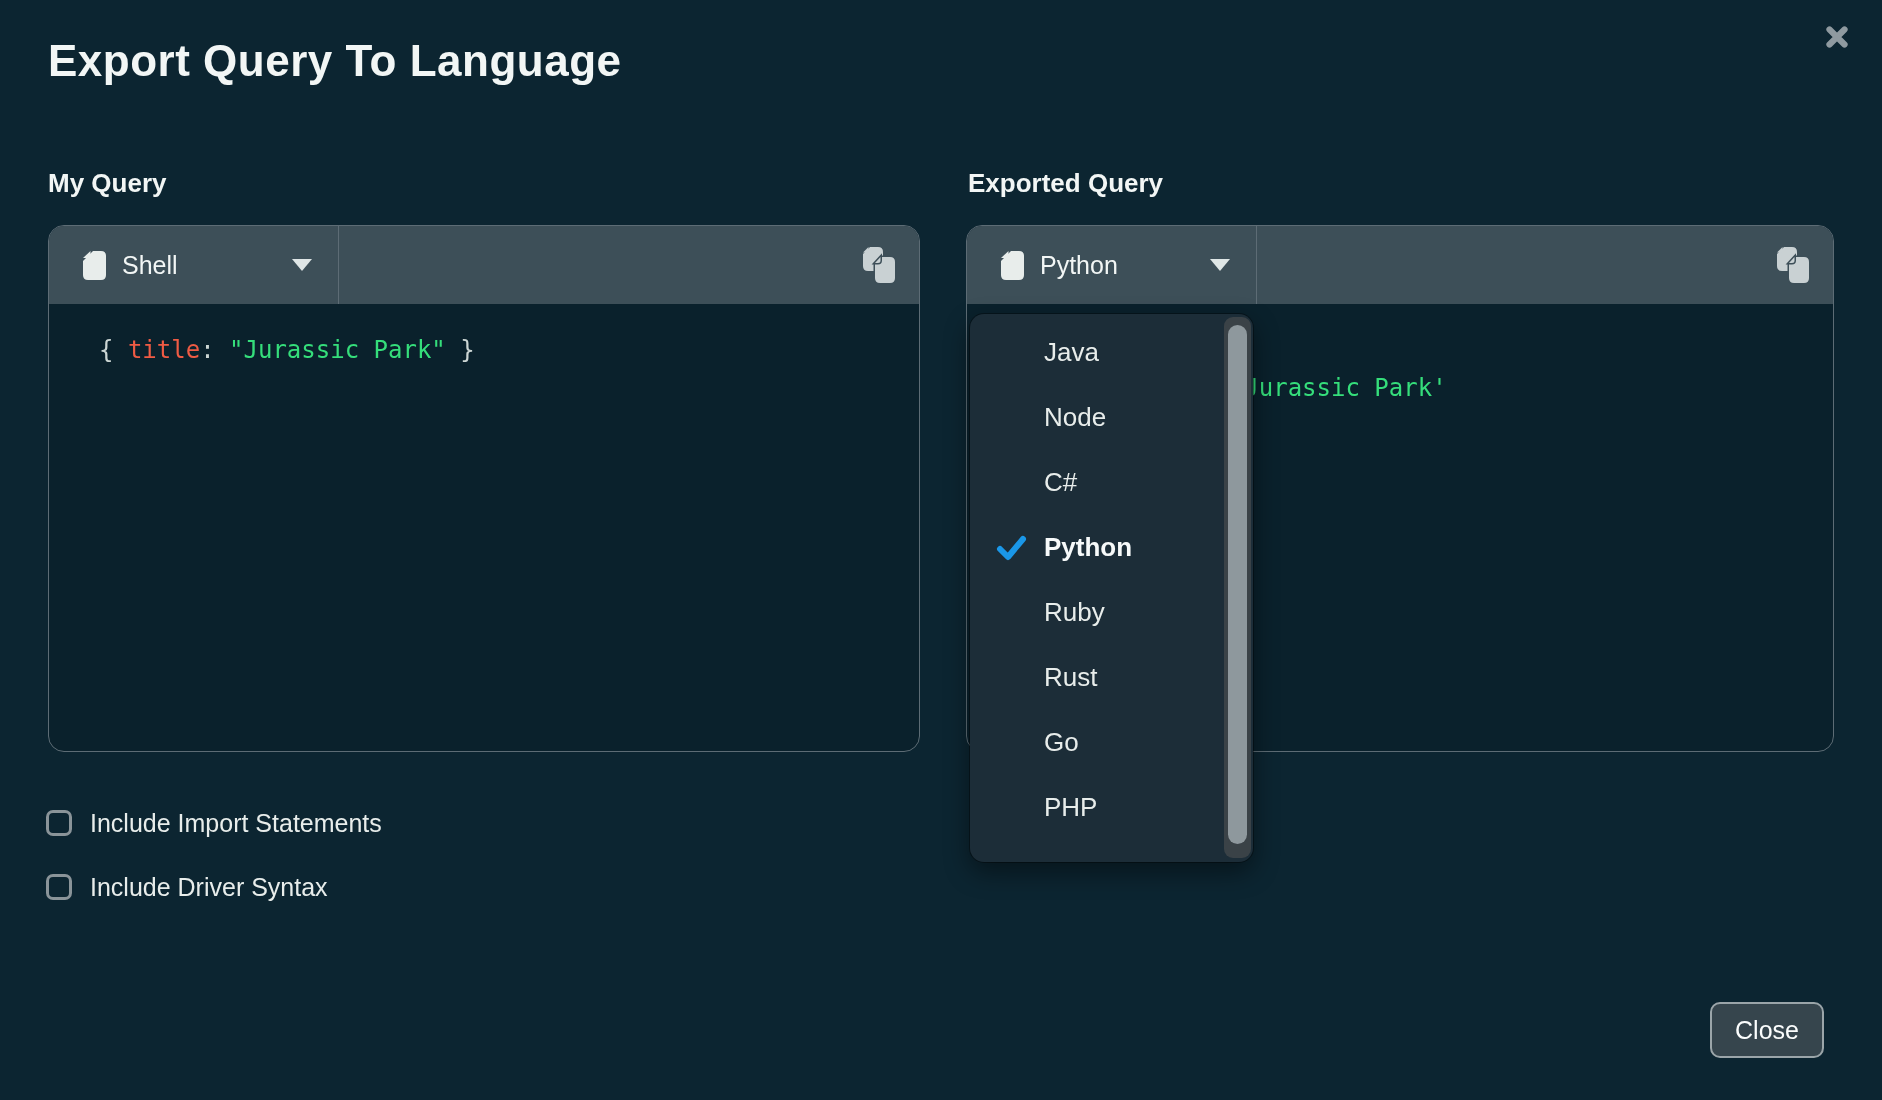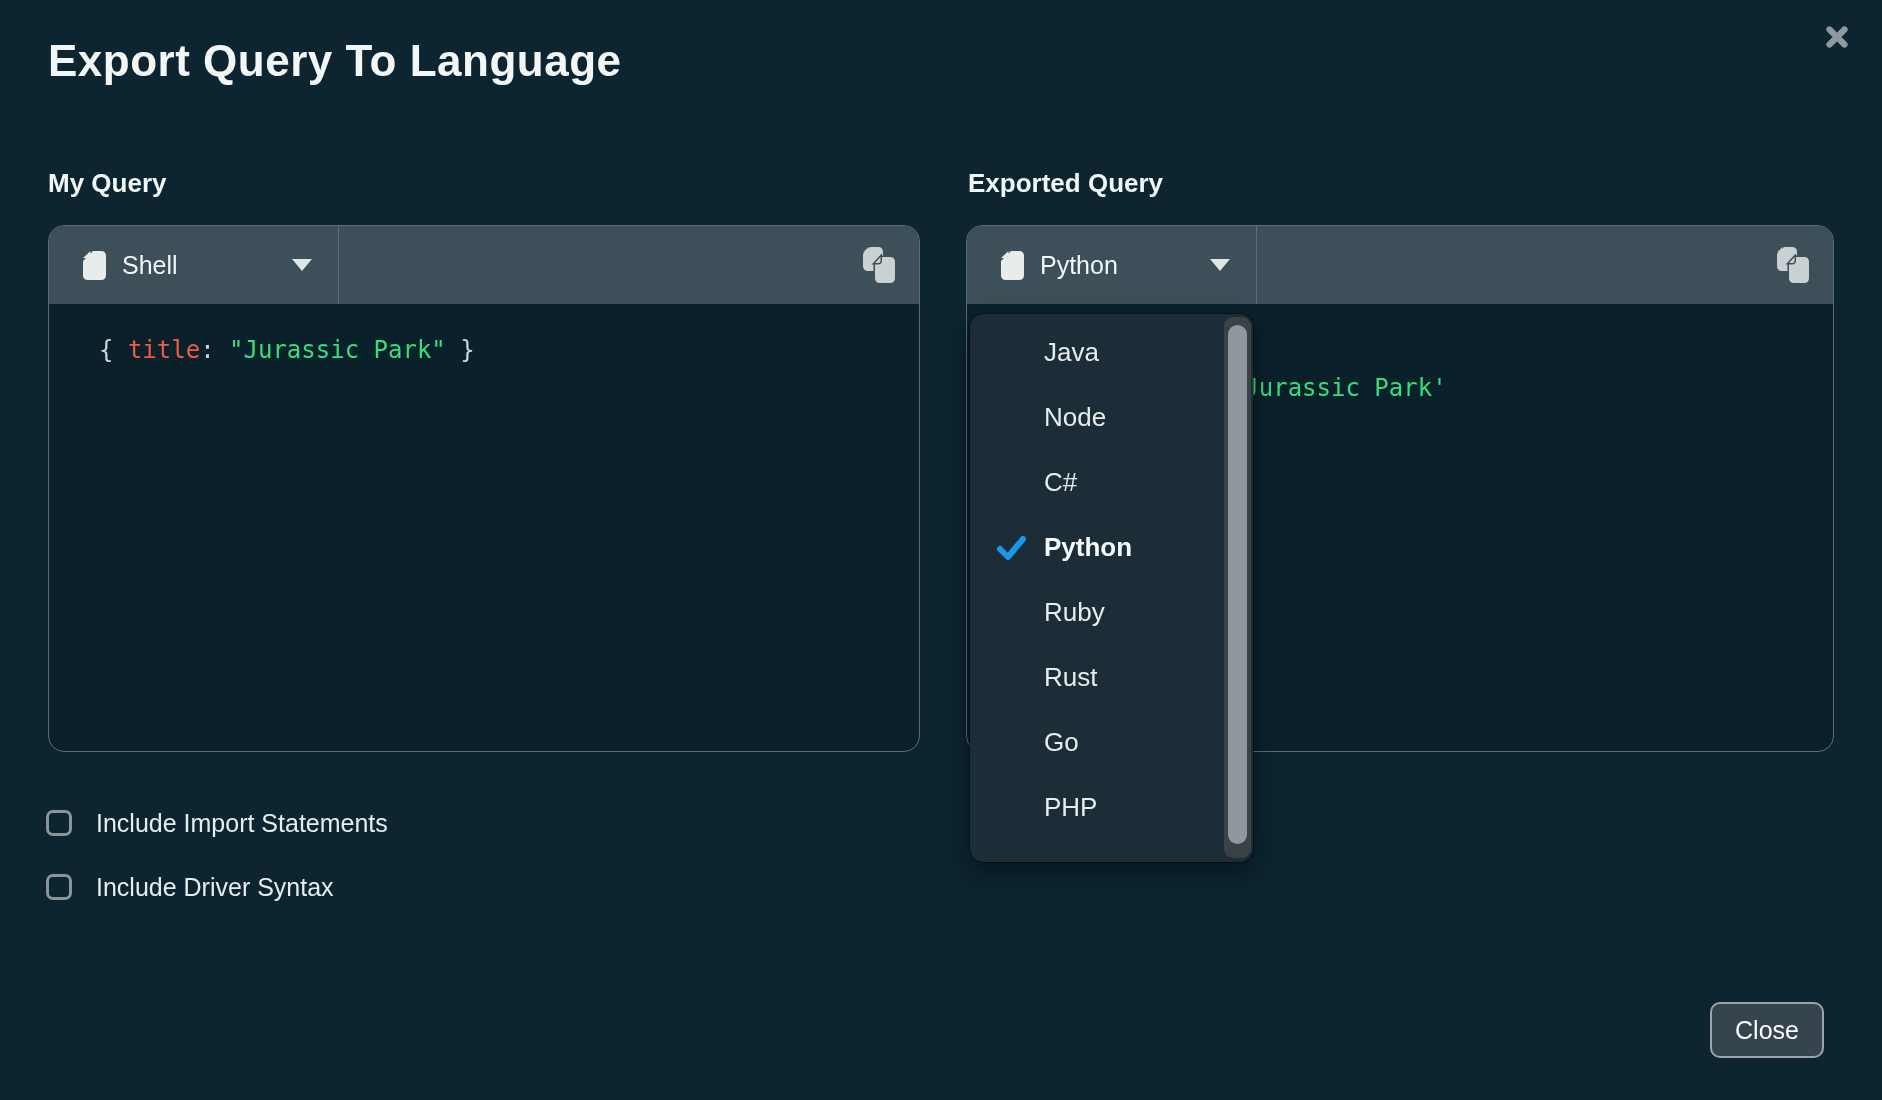--- a/index.html
+++ b/index.html
@@ -53,21 +53,21 @@
     color:var(--text-secondary);position:relative;cursor:pointer;}
   .menu-item.selected{font-weight:700;color:#f7fafa;}
   .check{position:absolute;left:26px;top:50%;transform:translateY(-50%);display:flex;}
   .check path{stroke:var(--checkmark-blue);}
   .scroll-track{position:absolute;right:2px;top:3px;bottom:4px;width:27px;background:var(--scroll-track);
     border-radius:9px;}
   .scroll-thumb{position:absolute;left:4px;width:19px;top:8px;bottom:14px;background:var(--scroll-thumb);
     border-radius:10px;cursor:pointer;}
 
   .options{position:absolute;left:46px;top:808px;}
-  .option-row{display:flex;align-items:center;gap:24px;height:30px;margin-bottom:34px;cursor:pointer;}
+  .option-row{display:flex;align-items:center;gap:18px;height:30px;margin-bottom:34px;cursor:pointer;}
   .checkbox{width:26px;height:26px;border:3px solid #8a9499;border-radius:7px;background:transparent;flex:none;}
   .option-label{font-size:25px;color:var(--text-secondary);}
 
   .close-btn{position:absolute;left:1710px;top:1002px;width:114px;height:56px;background:var(--button-bg);
     border:2px solid var(--button-border);border-radius:10px;color:#fbfdfd;font-size:25px;
     font-family:"Liberation Sans",sans-serif;cursor:pointer;}
 </style>
 </head>
 <body>
 

